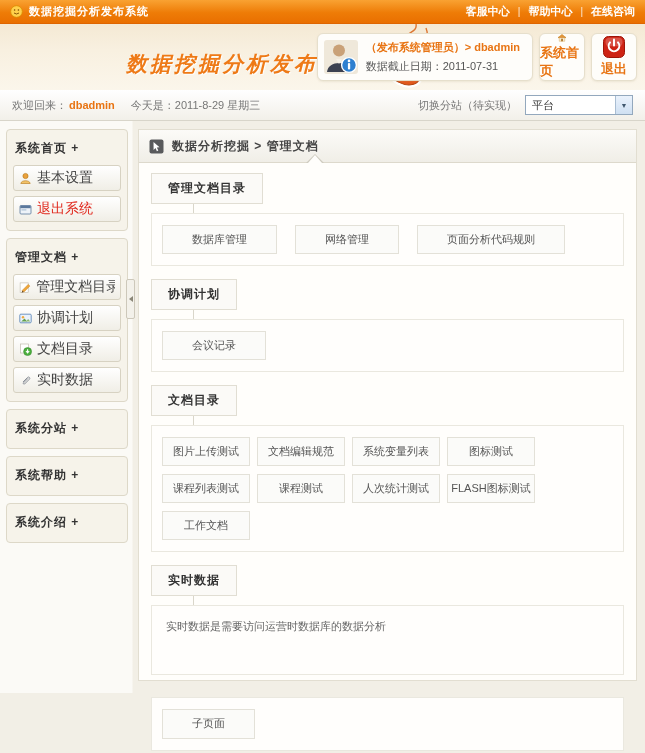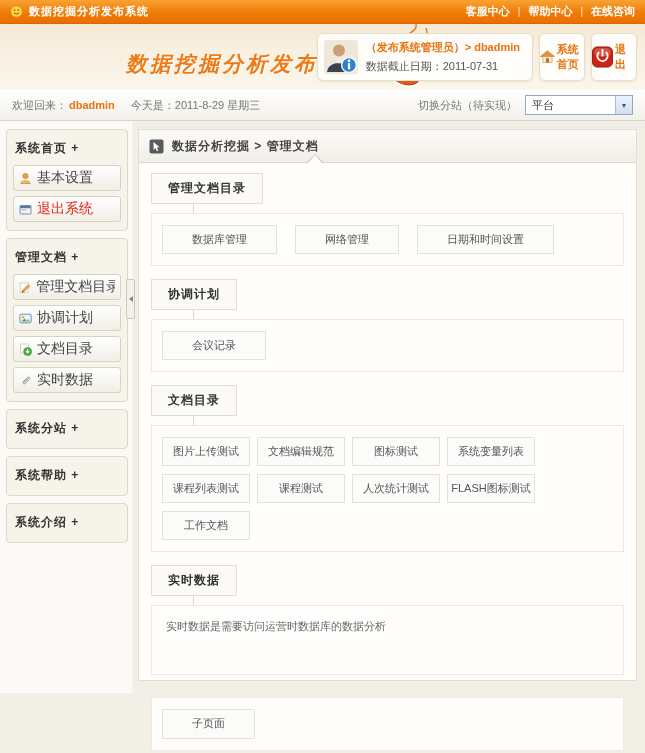--- a/index.html
+++ b/index.html
@@ -30,22 +30,22 @@
   .header-right { position:absolute; right:8px; top:9px; display:flex; gap:6px; height:48px; }
   .user-box {
     background:#fefdfa; border:1px solid #e6dfcc; border-radius:6px;
     display:flex; align-items:center; gap:8px; padding:4px 12px 4px 6px;
     box-shadow:0 1px 2px rgba(180,160,120,.18);
   }
   .user-lines .l1 { color:#e87413; font-size:11px; font-weight:bold; white-space:nowrap; }
   .user-lines .l2 { color:#555; font-size:11px; margin-top:4px; white-space:nowrap; }
   .sq-box {
     width:46px; background:#fefdfa; border:1px solid #e6dfcc; border-radius:6px;
-    display:flex; flex-direction:row; align-items:center; justify-content:center; gap:2px;
-    font-size:11px; color:#e87413; font-weight:bold; cursor:pointer;
+    display:flex; flex-direction:column; align-items:center; justify-content:center; gap:2px;
+    font-size:13px; color:#e87413; font-weight:bold; cursor:pointer;
     box-shadow:0 1px 2px rgba(180,160,120,.18);
   }
   
   .welcome {
     height:31px; padding:0 12px; font-size:11px; color:#777;
     background:linear-gradient(180deg,#ffffff,#f2f0e9);
     border-bottom:1px solid #d8d5ca;
     display:flex; justify-content:space-between; align-items:center;
   }
   .w-left { display:flex; align-items:center; }
@@ -292,40 +292,40 @@
       <span class="notch-inner"></span>
     </div>
     <div class="content">
 
       <div>
         <div class="tab">管理文档目录</div>
         <div class="tab-stem"></div>
         <div class="panel">
           <div class="btn">数据库管理</div>
           <div class="btn">网络管理</div>
-          <div class="btn">日期和时间设置</div>
+          <div class="btn">页面分析代码规则</div>
         </div>
       </div>
 
       <div>
         <div class="tab">协调计划</div>
         <div class="tab-stem"></div>
         <div class="panel">
           <div class="btn">会议记录</div>
         </div>
       </div>
 
       <div>
         <div class="tab">文档目录</div>
         <div class="tab-stem"></div>
         <div class="panel grid-panel">
           <div class="btn">图片上传测试</div>
           <div class="btn">文档编辑规范</div>
+          <div class="btn">系统变量列表</div>
           <div class="btn">图标测试</div>
-          <div class="btn">系统变量列表</div>
           <div class="btn">课程列表测试</div>
           <div class="btn">课程测试</div>
           <div class="btn">人次统计测试</div>
           <div class="btn">FLASH图标测试</div>
           <div class="btn">工作文档</div>
         </div>
       </div>
 
       <div>
         <div class="tab">实时数据</div>

